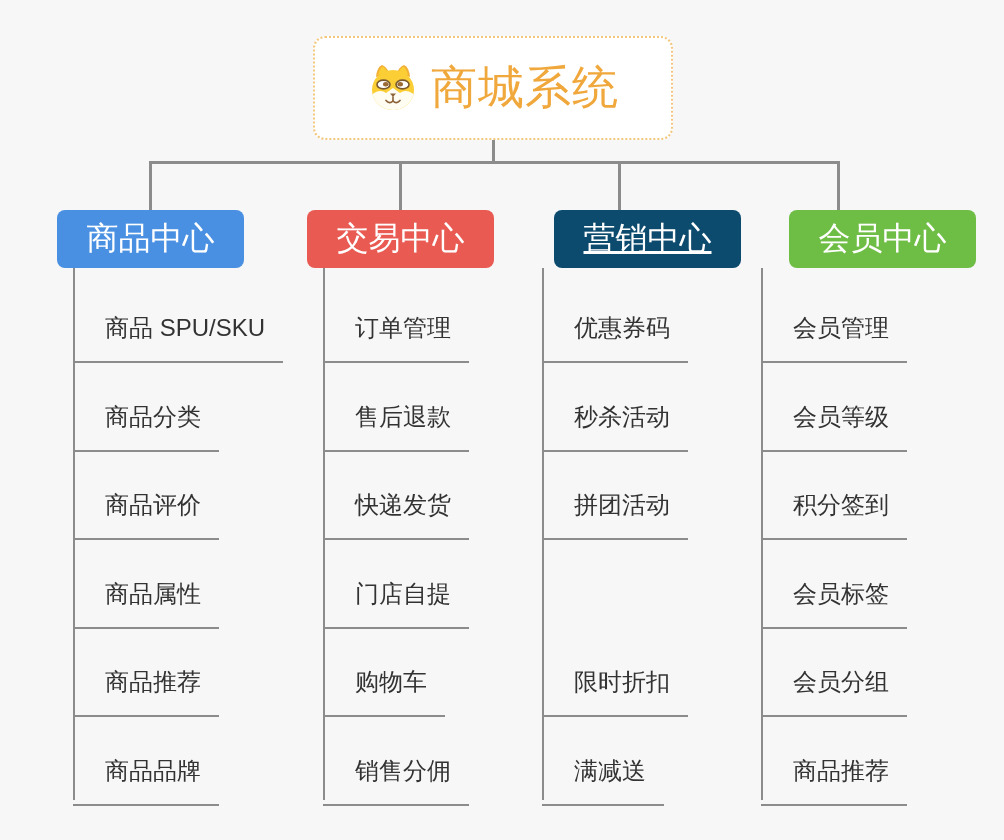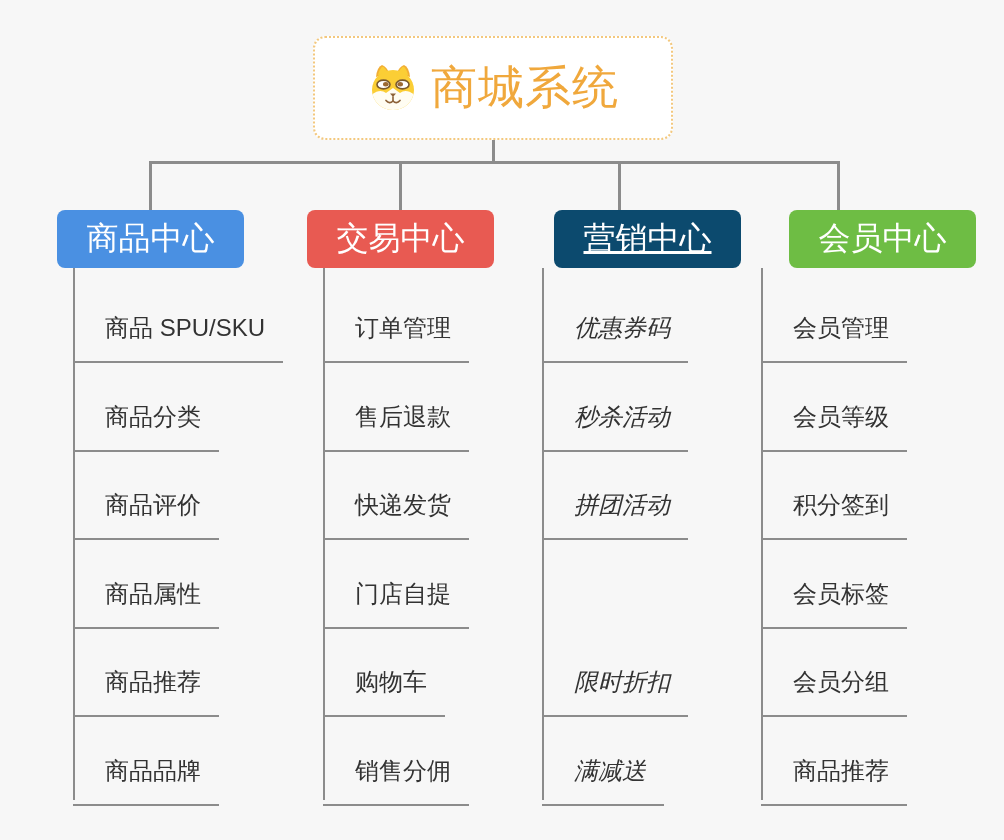--- a/index.html
+++ b/index.html
@@ -76,21 +76,21 @@
     position: absolute;
     padding: 0 18px 17px 32px;
     border-bottom: 2px solid #8c8c8c;
     font-size: 24px;
     color: #333333;
     white-space: nowrap;
     line-height: 33px;
   }
   .child.c0 { left: 73px; }
   .child.c1 { left: 323px; }
-  .child.c2 { left: 542px; font-style: italic; }
+  .child.c2 { left: 542px; }
   .child.c3 { left: 761px; }
   .child.r0 { top: 311px; }
   .child.r1 { top: 400px; }
   .child.r2 { top: 488px; }
   .child.r3 { top: 577px; }
   .child.r4 { top: 665px; }
   .child.r5 { top: 754px; }
 </style>
 </head>
 <body>

